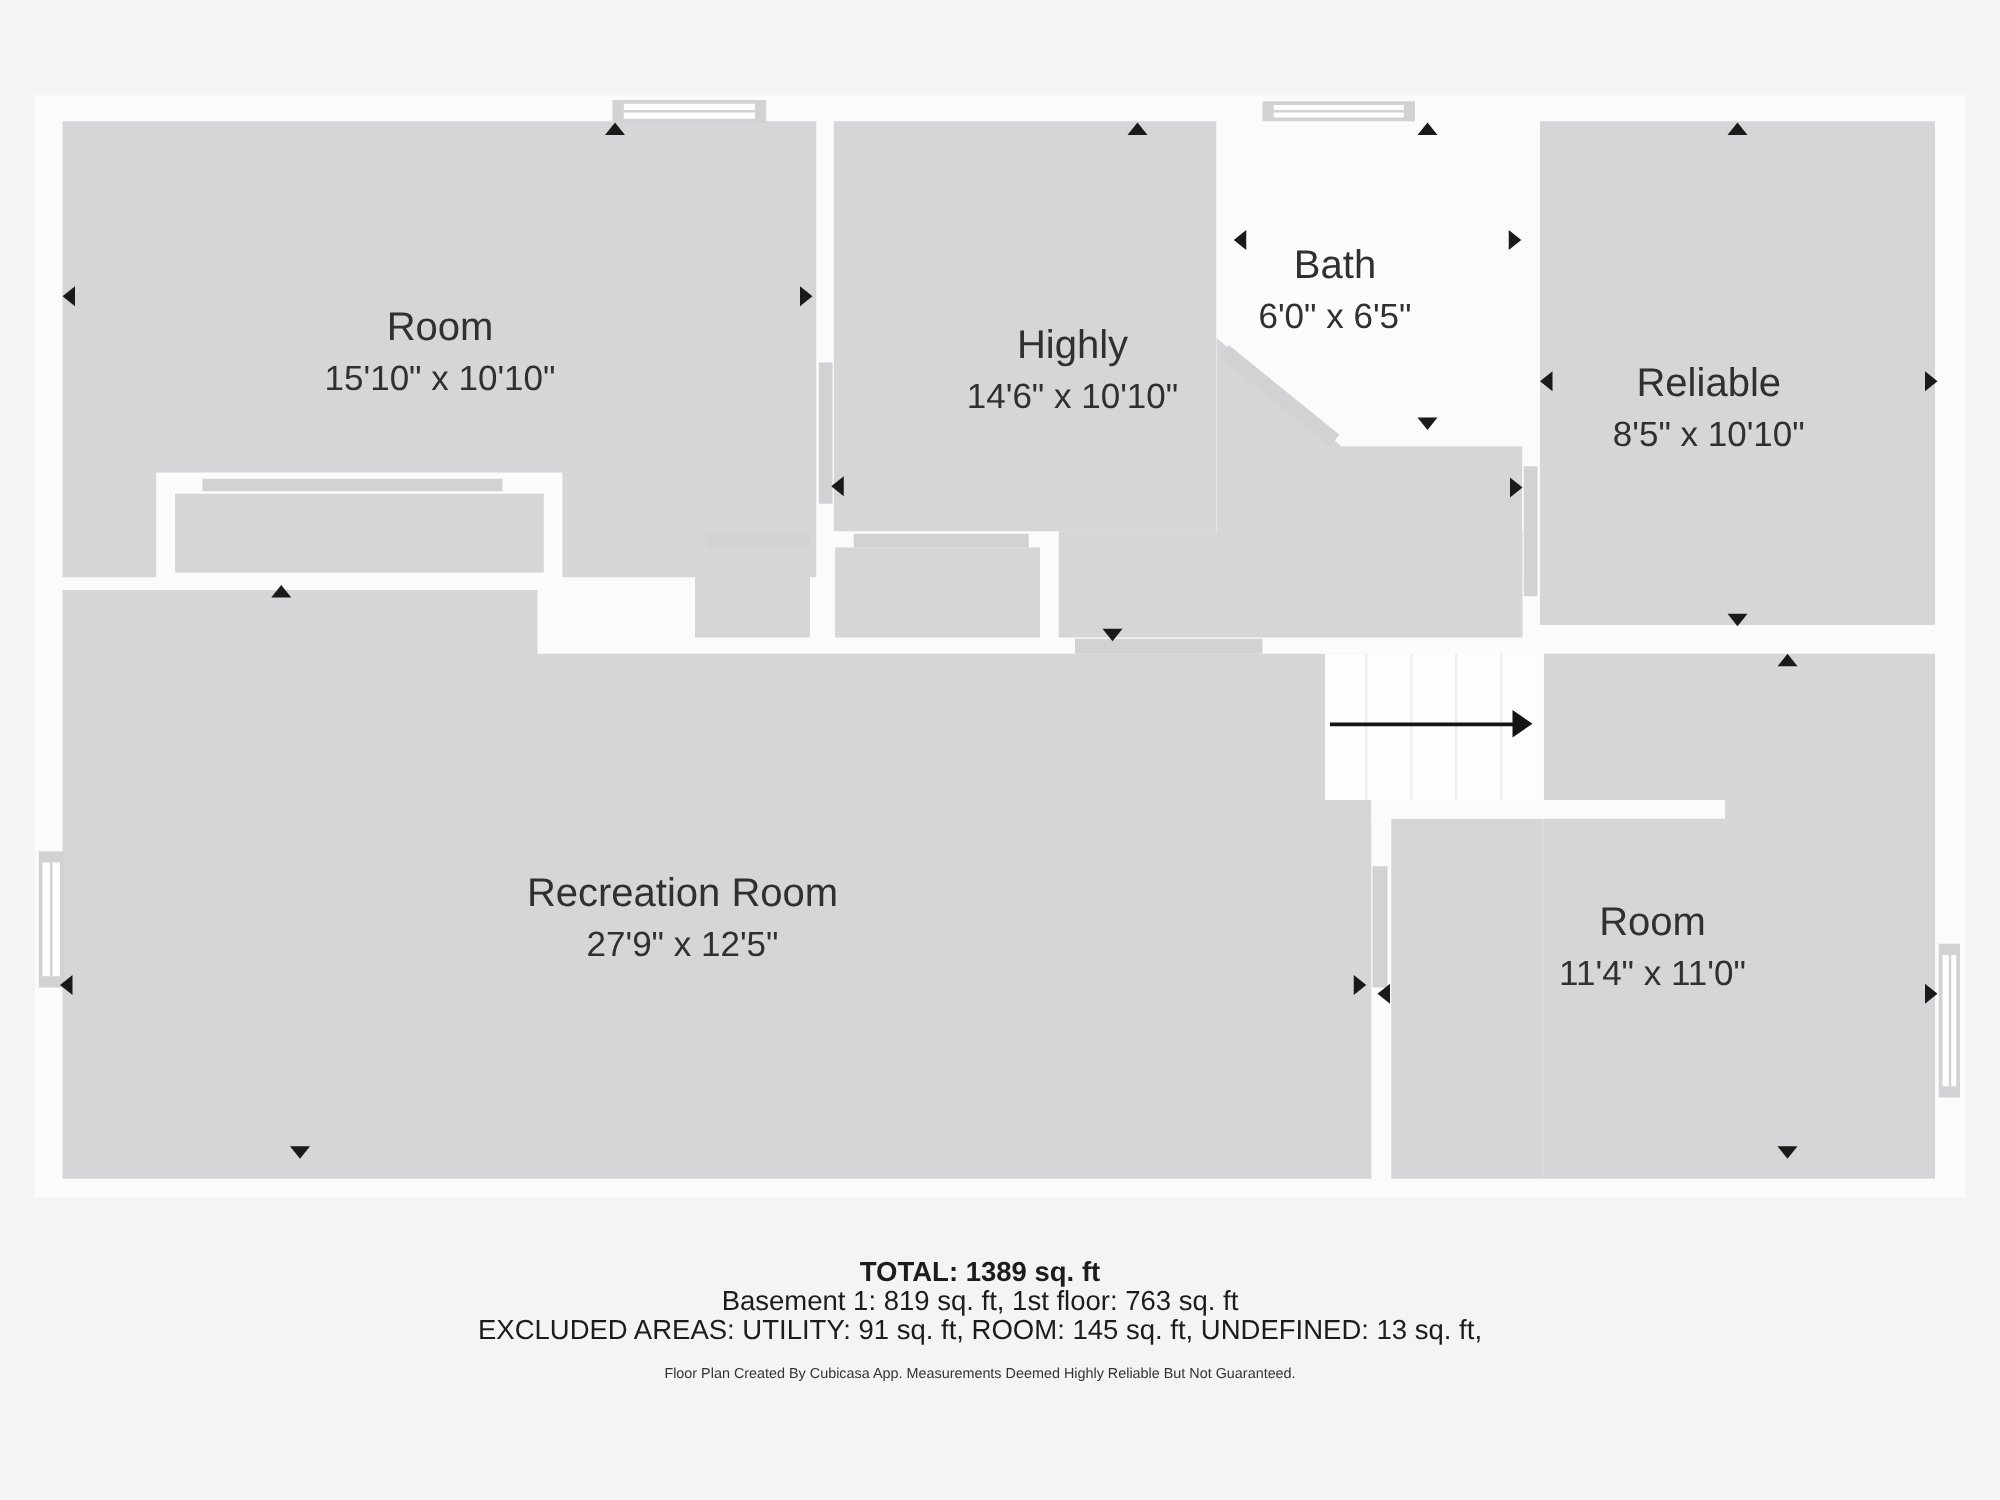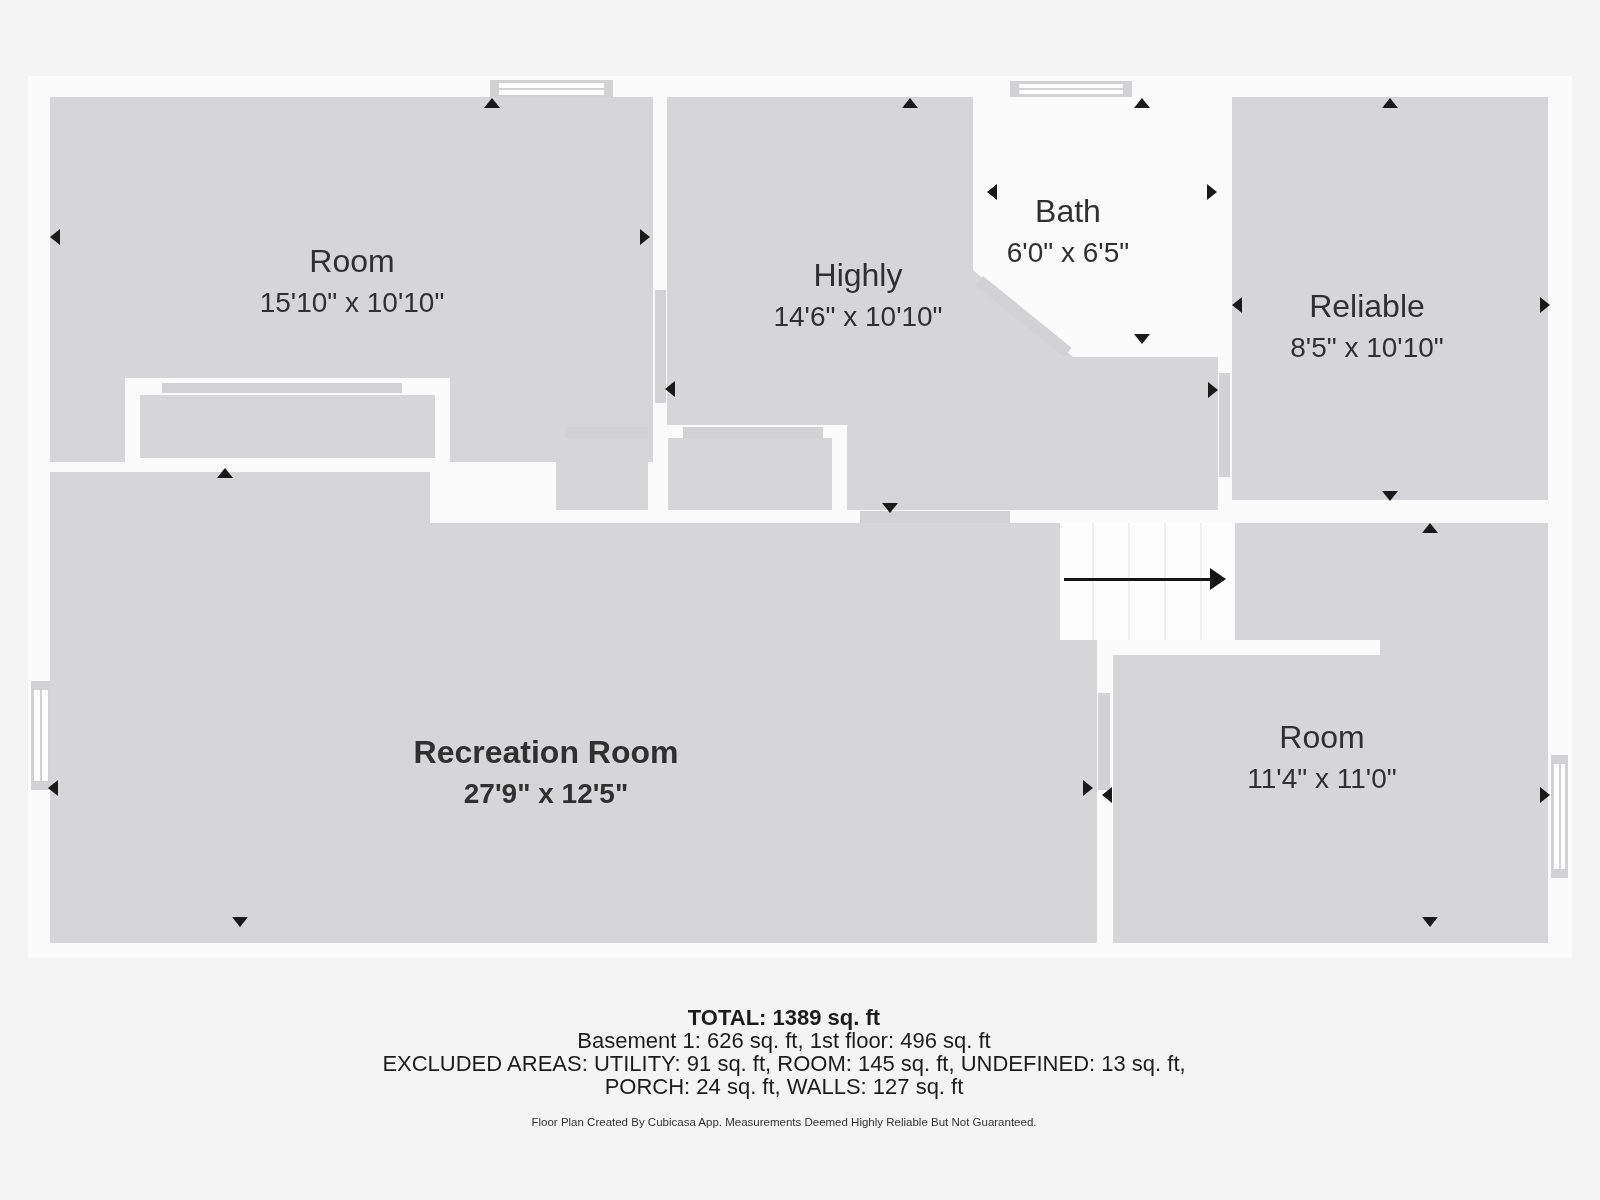--- a/index.html
+++ b/index.html
@@ -134,28 +134,27 @@
   <div class="rdims">14'6" x 10'10"</div>
 </div>
 <div class="label" style="left:868px;top:191px;">
   <div class="rname">Bath</div>
   <div class="rdims">6'0" x 6'5"</div>
 </div>
 <div class="label" style="left:1167px;top:286px;">
   <div class="rname">Reliable</div>
   <div class="rdims">8'5" x 10'10"</div>
 </div>
-<div class="label" style="left:346px;top:732px;font-weight:bold;">
+<div class="label" style="left:346px;top:694px;">
   <div class="rname">Recreation Room</div>
   <div class="rdims">27'9" x 12'5"</div>
 </div>
 <div class="label" style="left:1122px;top:717px;">
   <div class="rname">Room</div>
   <div class="rdims">11'4" x 11'0"</div>
 </div>
 
 <div class="footer">
   <div class="total">TOTAL: 1389 sq. ft</div>
-  <div class="line">Basement 1: 626 sq. ft, 1st floor: 496 sq. ft</div>
+  <div class="line">Basement 1: 819 sq. ft, 1st floor: 763 sq. ft</div>
   <div class="line">EXCLUDED AREAS: UTILITY: 91 sq. ft, ROOM: 145 sq. ft, UNDEFINED: 13 sq. ft,</div>
-  <div class="line">PORCH: 24 sq. ft, WALLS: 127 sq. ft</div>
   <div class="disclaimer">Floor Plan Created By Cubicasa App. Measurements Deemed Highly Reliable But Not Guaranteed.</div>
 </div>
 
 </body></html>

